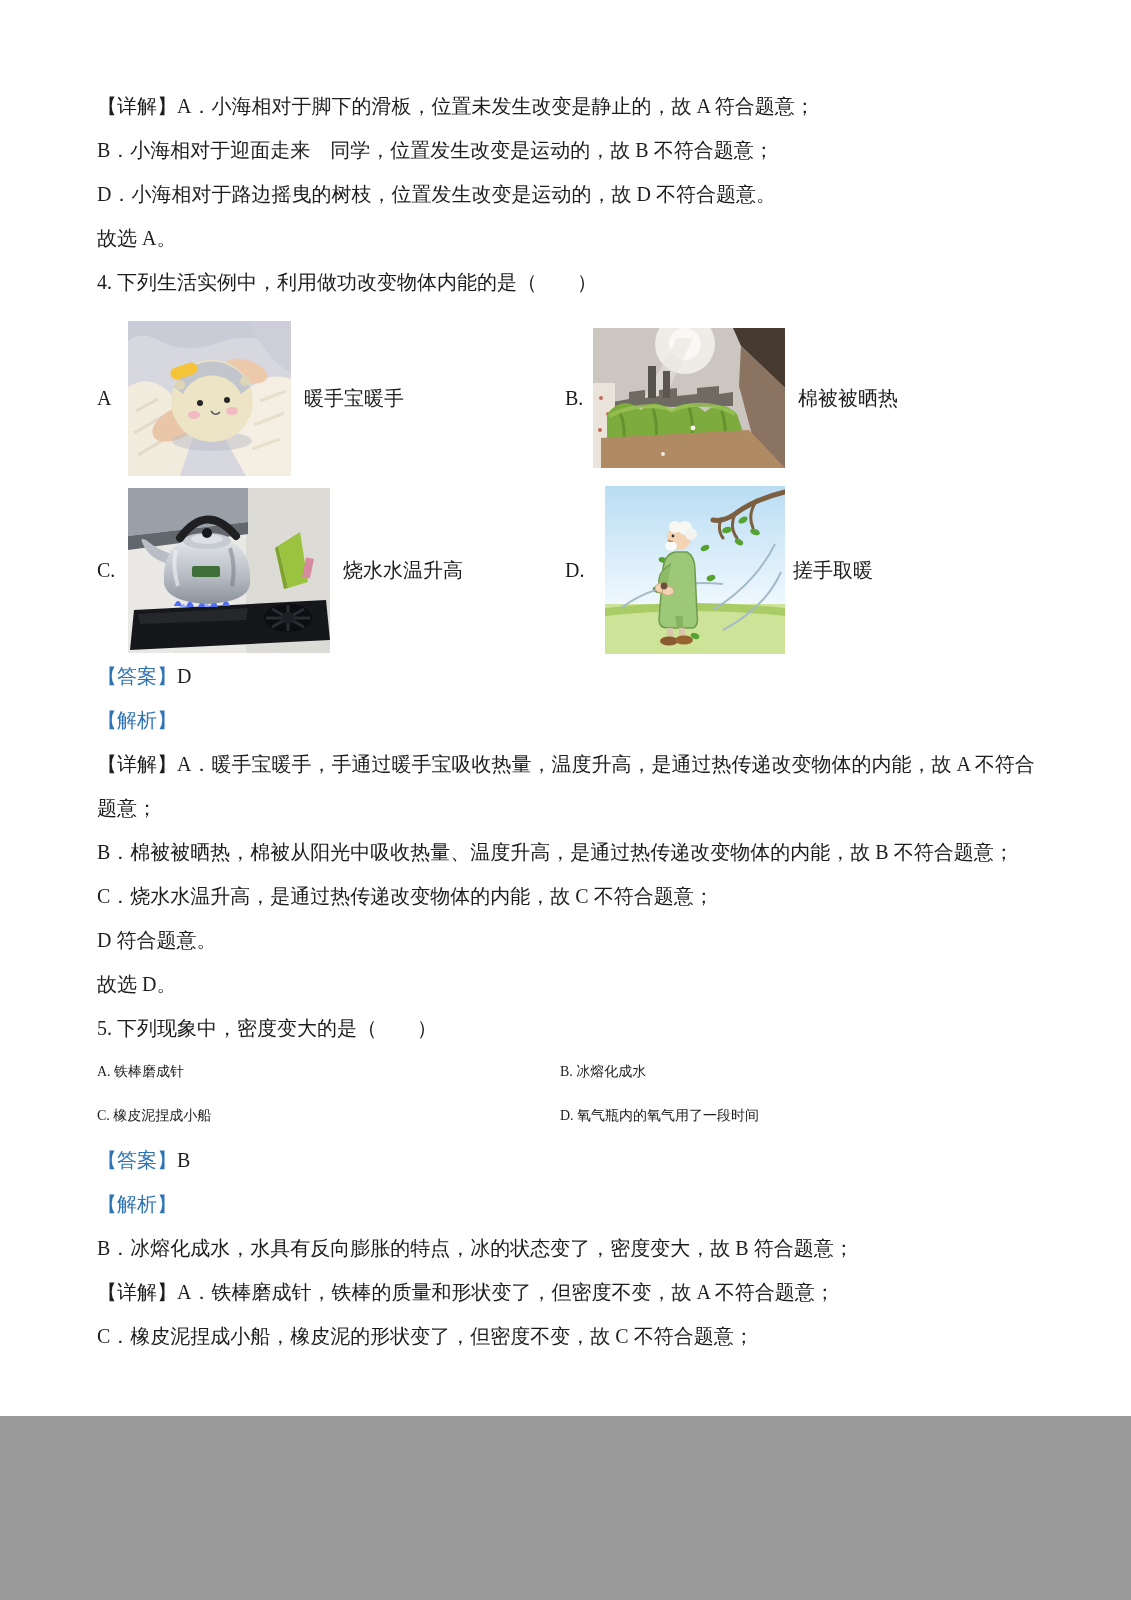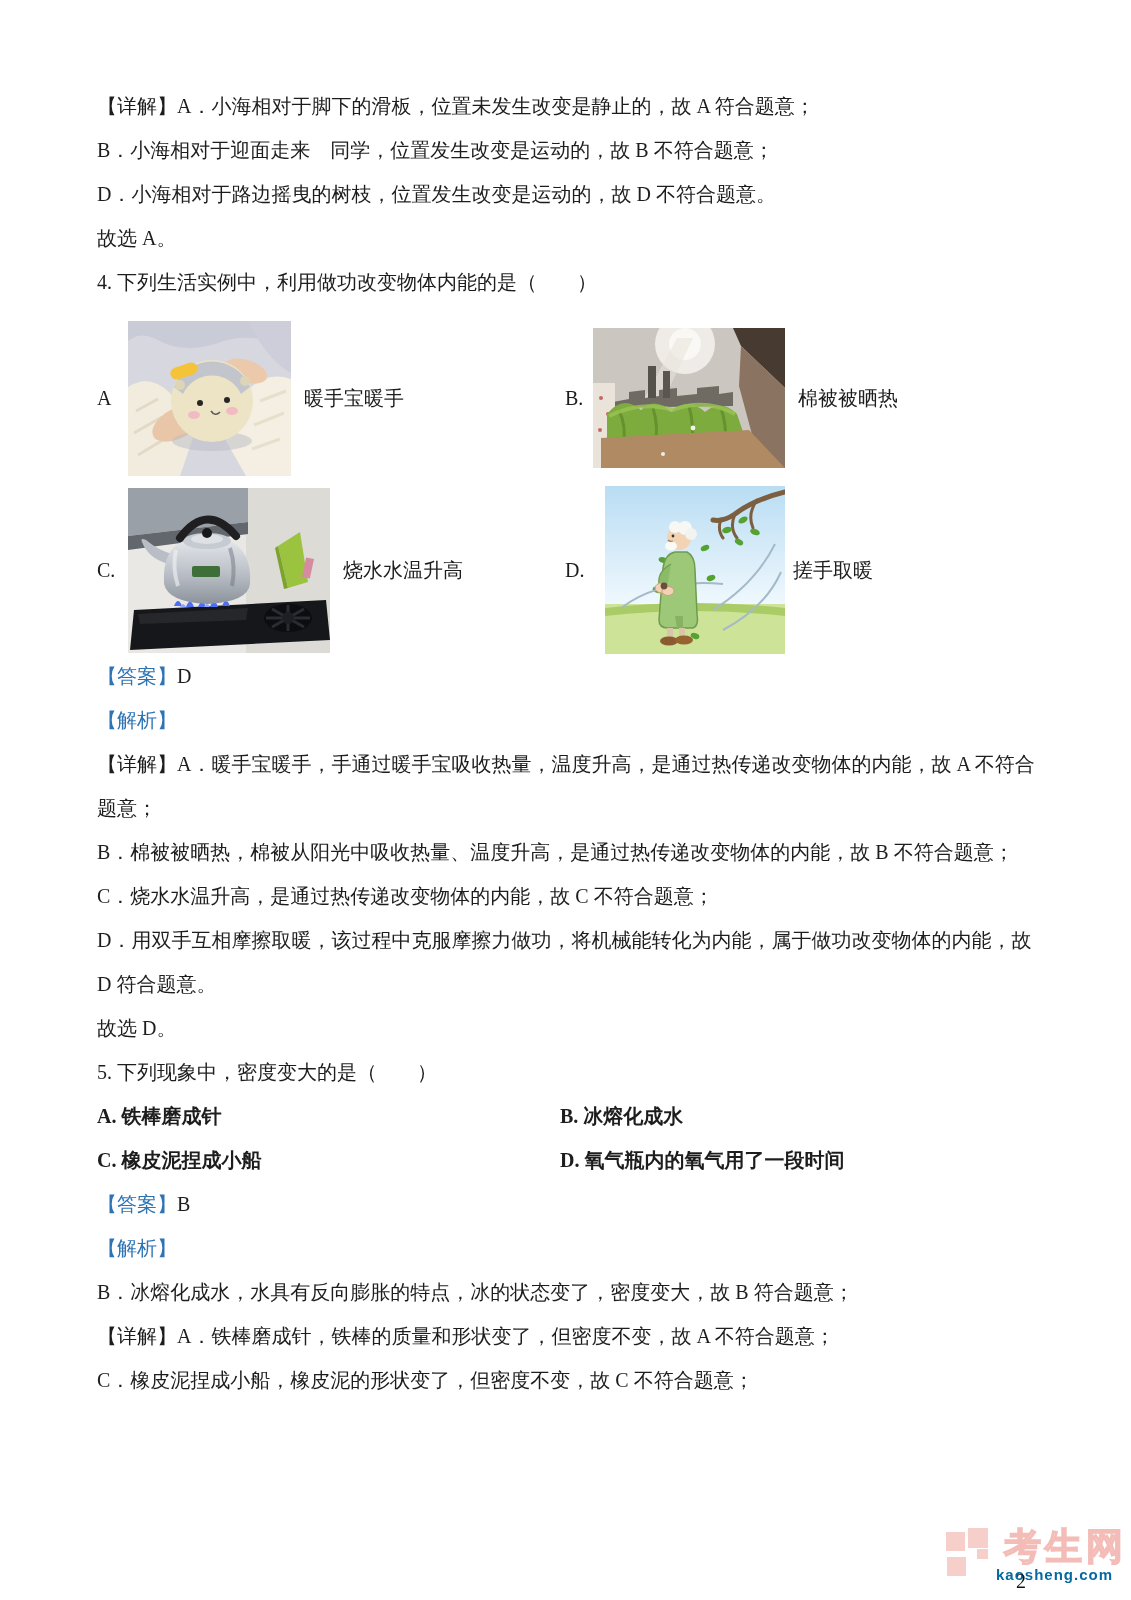--- a/index.html
+++ b/index.html
@@ -1,37 +1,37 @@
 <!DOCTYPE html>
 <html><head>
 <meta charset="utf-8">
 <style>
   * { box-sizing: border-box; }
   html,body { margin:0; padding:0; background:#9a9a9a; }
   .page {
-    position:relative; width:1131px; height:1600px; margin:0 auto;
+    position:relative; width:1131px; height:1416px; margin:0 auto;
     background:#ffffff; overflow:hidden;
     font-family:"Liberation Serif","DejaVu Serif",serif;
     color:#1d1d1d;
   }
   .content { position:absolute; left:97px; top:84px; width:960px; }
   p.line { margin:0; font-size:20px; line-height:44px; white-space:nowrap; }
   .blue { color:#2e74b5; }
   
   .optrow { display:grid; grid-template-columns:468px 1fr; align-items:center; }
   .optrow.r1 { margin-top:16px; height:156px; }
   .optrow.r2 { margin-top:10px; height:168px; }
   .optcell { display:flex; align-items:center; }
   .optlabel { font-size:20px; flex:0 0 auto; }
   .lw31 { width:31px; } .lw28 { width:28px; } .lw40 { width:40px; }
   .optimg { flex:0 0 auto; display:block; }
   .caption { font-size:20px; margin-left:13px; white-space:nowrap; }
   .answer-line { margin-top:14px; }
   
-  .q5row { display:grid; grid-template-columns:463px 1fr; font-size:20px; line-height:44px;font-weight:bold; }
+  .q5row { display:grid; grid-template-columns:463px 1fr; font-size:14px; line-height:44px; }
   .q5row span { white-space:nowrap; }
   
   .watermark { position:absolute; left:946px; top:1528px; display:flex; align-items:flex-start; }
   .wm-logo { position:relative; width:44px; height:50px; flex:0 0 auto; }
   .wm-logo div { position:absolute; background:#f6cfcb; }
   .wm-b1 { left:0;  top:4;  width:19px; height:19px; top:4px; }
   .wm-b2 { left:22px; top:0; width:20px; height:20px; }
   .wm-b3 { left:31px; top:21px; width:11px; height:10px; }
   .wm-b4 { left:1px; top:29px; width:19px; height:19px; }
   .wm-text { margin-left:6px; line-height:1; }
@@ -204,21 +204,20 @@
         <span class="caption" style="margin-left:8px">搓手取暖</span>
       </div>
     </div>
 
     <p class="line answer-line"><span class="blue">【答案】</span><span>D</span></p>
     <p class="line"><span class="blue">【解析】</span></p>
     <p class="line">【详解】A．暖手宝暖手，手通过暖手宝吸收热量，温度升高，是通过热传递改变物体的内能，故 A 不符合</p>
     <p class="line">题意；</p>
     <p class="line">B．棉被被晒热，棉被从阳光中吸收热量、温度升高，是通过热传递改变物体的内能，故 B 不符合题意；</p>
     <p class="line">C．烧水水温升高，是通过热传递改变物体的内能，故 C 不符合题意；</p>
-    <p class="line">D．用双手互相摩擦取暖，该过程中克服摩擦力做功，将机械能转化为内能，属于做功改变物体的内能，故</p>
     <p class="line">D 符合题意。</p>
     <p class="line">故选 D。</p>
 
     <p class="line">5. 下列现象中，密度变大的是（　　）</p>
     <div class="q5row">
       <span>A. 铁棒磨成针</span>
       <span>B. 冰熔化成水</span>
     </div>
     <div class="q5row">
       <span>C. 橡皮泥捏成小船</span>

